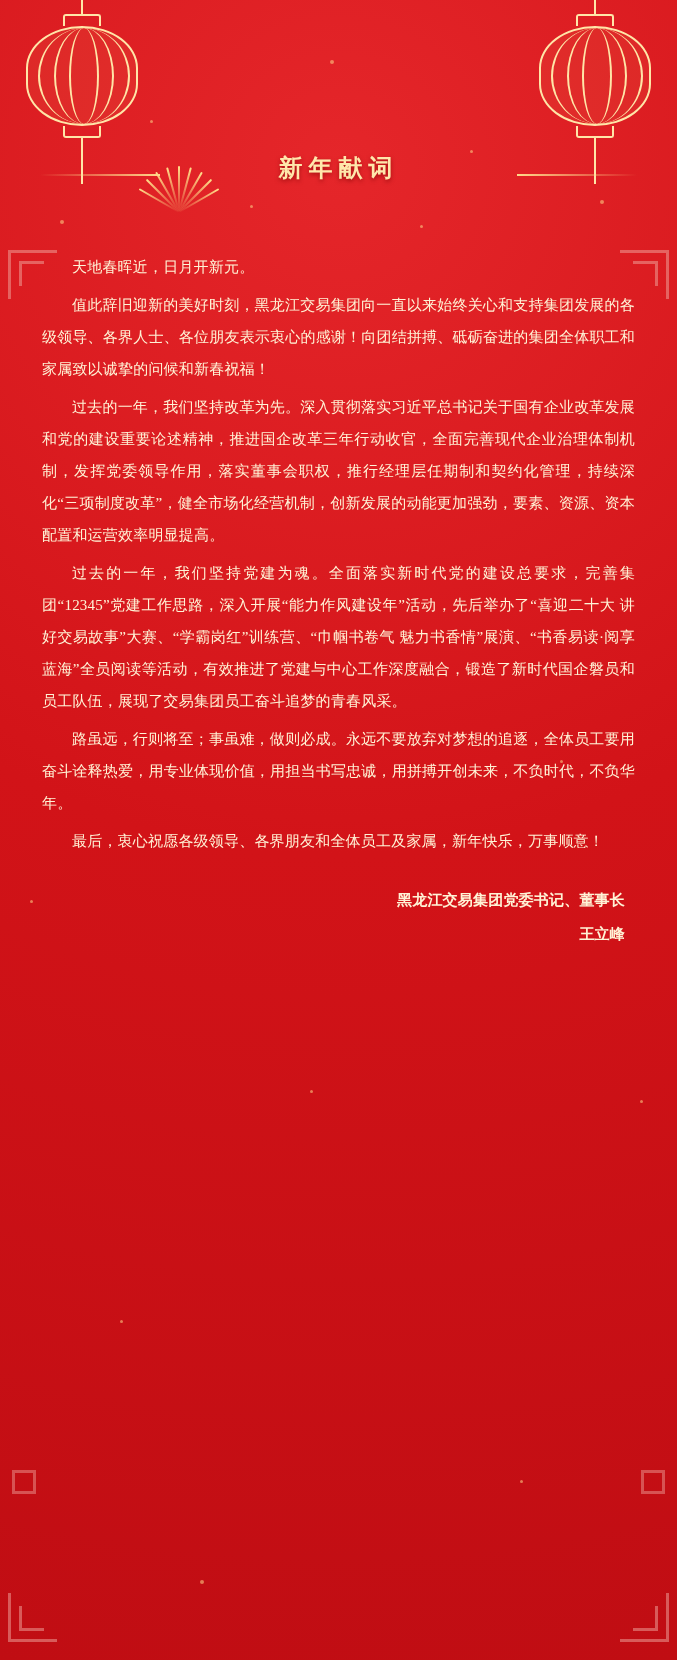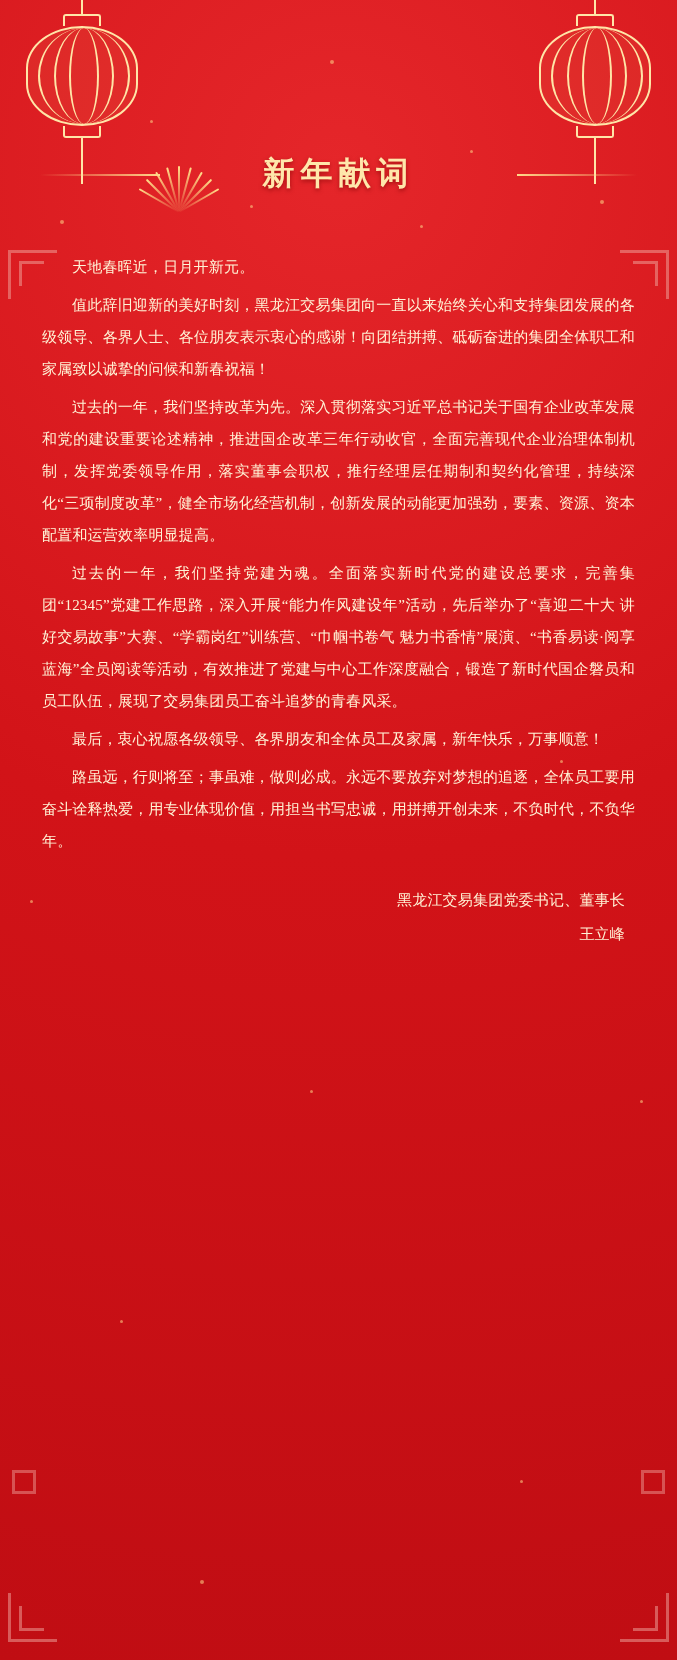--- a/index.html
+++ b/index.html
@@ -120,21 +120,21 @@
   }
 
   .title-wrap {
     position: absolute;
     left: 0; right: 0;
     top: 152px;
     text-align: center;
   }
   .title {
     display: inline-block;
-    font-size: 32px;
+    font-size: 24px;
     font-weight: bold;
     letter-spacing: 6px;
     color: #ffe7ab;
     text-shadow: 0 2px 4px rgba(120,0,0,.6);
     font-family: "Liberation Serif", serif;
   }
   .title-rule {
     position: absolute;
     top: 22px;
     height: 2px;
@@ -159,21 +159,21 @@
   .article p {
     margin: 0 0 6px 0;
     text-indent: 2em;
   }
   .sign {
     margin-top: 26px;
     text-align: right;
     padding-right: 10px;
     line-height: 34px;
   }
-  .sign div { text-indent: 0; }
+  .sign div { text-indent: 0; font-weight: bold; }
 
   
   .corner {
     position: absolute;
     width: 46px;
     height: 46px;
     border: 3px solid #f0a8a0;
     opacity: .5;
   }
   .corner::after {
@@ -266,22 +266,22 @@
   <div class="corner c-br"></div>
 
   <div class="side-mark" style="left:12px; top:1470px;"></div>
   <div class="side-mark" style="right:12px; top:1470px;"></div>
 
   <div class="article">
     <p>天地春晖近，日月开新元。</p>
     <p>值此辞旧迎新的美好时刻，黑龙江交易集团向一直以来始终关心和支持集团发展的各级领导、各界人士、各位朋友表示衷心的感谢！向团结拼搏、砥砺奋进的集团全体职工和家属致以诚挚的问候和新春祝福！</p>
     <p>过去的一年，我们坚持改革为先。深入贯彻落实习近平总书记关于国有企业改革发展和党的建设重要论述精神，推进国企改革三年行动收官，全面完善现代企业治理体制机制，发挥党委领导作用，落实董事会职权，推行经理层任期制和契约化管理，持续深化“三项制度改革”，健全市场化经营机制，创新发展的动能更加强劲，要素、资源、资本配置和运营效率明显提高。</p>
     <p>过去的一年，我们坚持党建为魂。全面落实新时代党的建设总要求，完善集团“12345”党建工作思路，深入开展“能力作风建设年”活动，先后举办了“喜迎二十大 讲好交易故事”大赛、“学霸岗红”训练营、“巾帼书卷气 魅力书香情”展演、“书香易读·阅享蓝海”全员阅读等活动，有效推进了党建与中心工作深度融合，锻造了新时代国企磐员和员工队伍，展现了交易集团员工奋斗追梦的青春风采。</p>
+    <p>路虽远，行则将至；事虽难，做则必成。永远不要放弃对梦想的追逐，全体员工要用奋斗诠释热爱，用专业体现价值，用担当书写忠诚，用拼搏开创未来，不负时代，不负华年。</p>
     <p>最后，衷心祝愿各级领导、各界朋友和全体员工及家属，新年快乐，万事顺意！</p>
-    <p>路虽远，行则将至；事虽难，做则必成。永远不要放弃对梦想的追逐，全体员工要用奋斗诠释热爱，用专业体现价值，用担当书写忠诚，用拼搏开创未来，不负时代，不负华年。</p>
 
     <div class="sign">
       <div>黑龙江交易集团党委书记、董事长</div>
       <div>王立峰</div>
     </div>
   </div>
 
 </div>
 
 </body></html>

